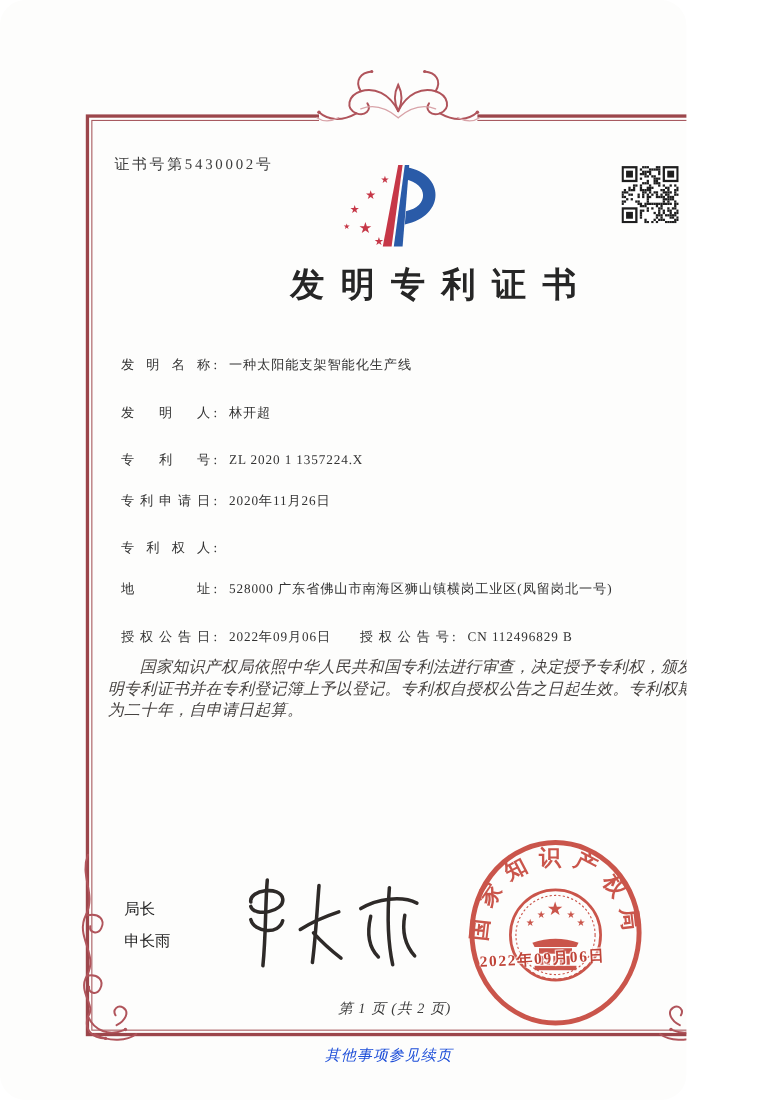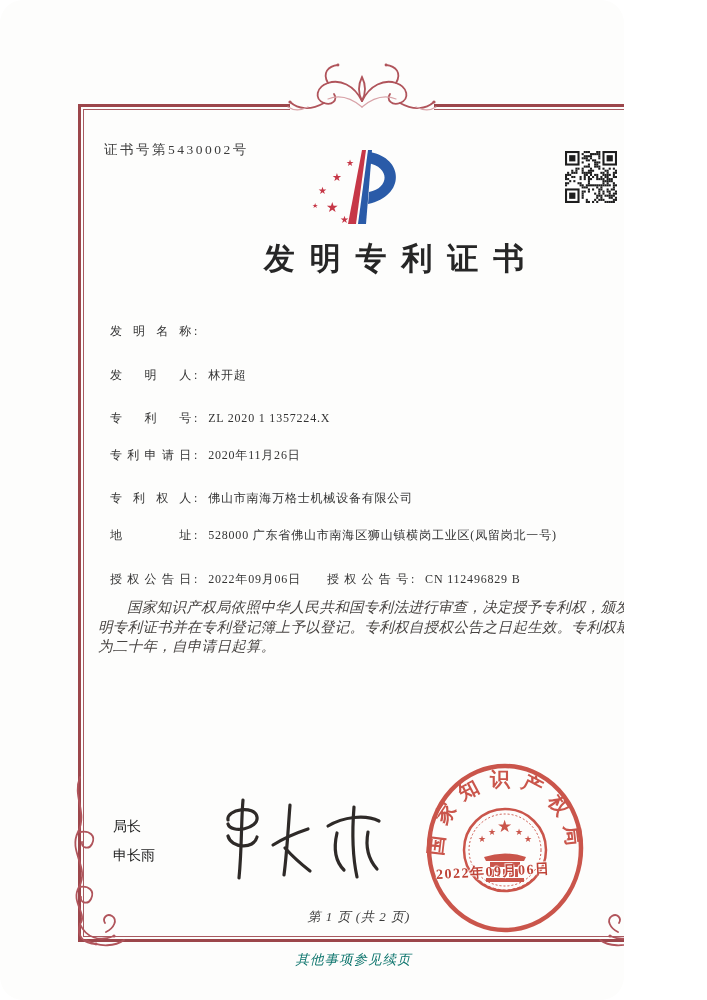--- a/index.html
+++ b/index.html
@@ -52,21 +52,21 @@
                  font-family:"Liberation Serif",serif;}
   .seal-date{position:absolute;left:436px;top:861px;width:190px;z-index:9;
              font-size:14px;font-weight:600;letter-spacing:1.5px;color:#bf4438;
              transform:rotate(-3deg);
              text-shadow:0 0 2px #fff,1px 1px 0 rgba(255,255,255,.7),-1px -1px 0 rgba(255,255,255,.7);}
 
   
   .page-no{position:absolute;left:78px;top:908px;width:562px;text-align:center;
            font-size:13px;color:#3c3c3c;font-style:italic;z-index:6;letter-spacing:1px;}
   .cont-note{position:absolute;left:0;top:951px;width:707px;text-align:center;
-             font-size:13.5px;color:#0f766e;font-style:italic;z-index:6;letter-spacing:1px;}
+             font-size:13.5px;color:#1d4ed8;font-style:italic;z-index:6;letter-spacing:1px;}
 </style>
 </head>
 <body>
 
 <div class="page">
 
   <div class="frame"></div>
 
   <div class="ornament" style="left:262px;top:55px;">
     <svg width="200" height="62" viewBox="0 0 200 62">
@@ -365,40 +365,40 @@
           <rect x="4" y="40" width="6" height="6"></rect>
       </g>
     </svg>
   </div>
 
   <div class="title">发明专利证书</div>
 
   <div class="frow r1">
     <span class="flabel">发明名称</span>
       <span class="fcolon">:</span>
+      <span class="fvalue">一种太阳能支架智能化生产线</span>
   </div>
   <div class="frow r2">
     <span class="flabel">发明人</span>
       <span class="fcolon">:</span>
       <span class="fvalue">林开超</span>
   </div>
   <div class="frow r3">
     <span class="flabel">专利号</span>
       <span class="fcolon">:</span>
       <span class="fvalue">ZL 2020 1 1357224.X</span>
   </div>
   <div class="frow r4">
     <span class="flabel">专利申请日</span>
       <span class="fcolon">:</span>
       <span class="fvalue">2020年11月26日</span>
   </div>
   <div class="frow r5">
     <span class="flabel">专利权人</span>
       <span class="fcolon">:</span>
-      <span class="fvalue">佛山市南海万格士机械设备有限公司</span>
   </div>
   <div class="frow r6">
     <span class="flabel">地址</span>
       <span class="fcolon">:</span>
       <span class="fvalue wrap">528000 广东省佛山市南海区狮山镇横岗工业区(凤留岗北一号)</span>
   </div>
   <div class="frow r7">
     <span class="flabel">授权公告日</span>
       <span class="fcolon">:</span>
       <span class="fvalue">2022年09月06日</span>

